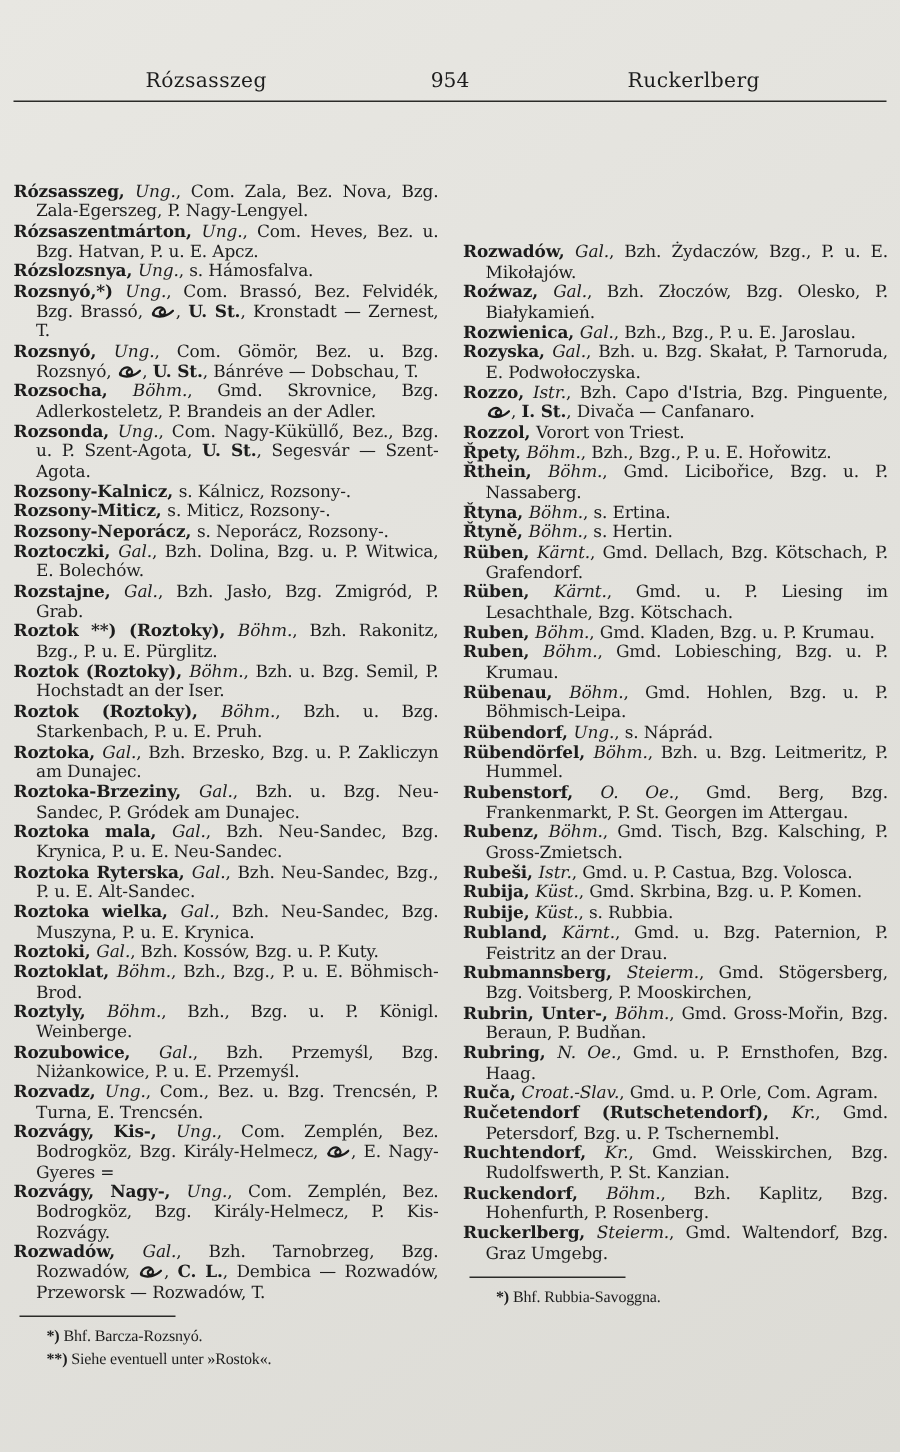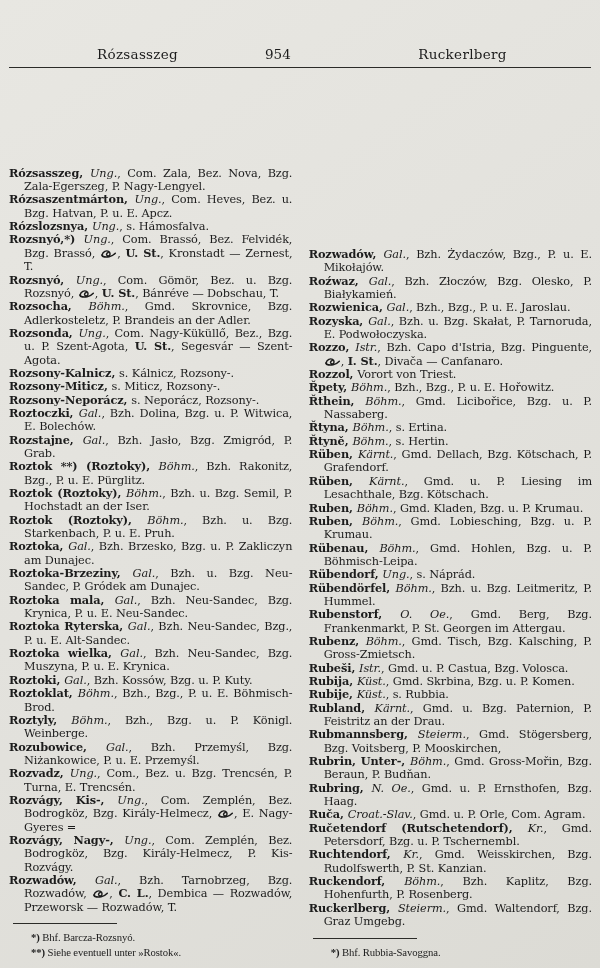--- a/index.html
+++ b/index.html
@@ -11,30 +11,30 @@
   .page{
     position:absolute;inset:0;
     background:linear-gradient(145deg,#e8e7e2 0%,#e2e1dc 55%,#dcdbd5 100%);
     color:#1c1c1c;
   }
   .header{
     display:flex;align-items:baseline;
     padding:46px 10px 5px 10px;
   }
   .head-side{flex:1;text-align:center;font-size:13.5px;letter-spacing:.3px;}
-  .head-center{width:70px;text-align:left;font-size:13.5px;}
+  .head-center{width:70px;text-align:center;font-size:13.5px;}
   .header-rule{
     border:0;border-top:1.4px solid #2b2b28;
     margin:0 9px;height:0;
   }
   .columns{
     display:flex;
     padding:7px 8px 0 9px;
     min-height:884px;
-    align-items:flex-end;
+    align-items:center;
   }
   .col{width:287px;}
   .col-left{padding-right:7px;}
   .col-right{padding-left:8px;}
   .divider{width:1.3px;background:#2b2b28;}
   .entry{
     font-size:11.3px;
     line-height:13.35px;
     text-align:justify;
     padding-left:15px;

